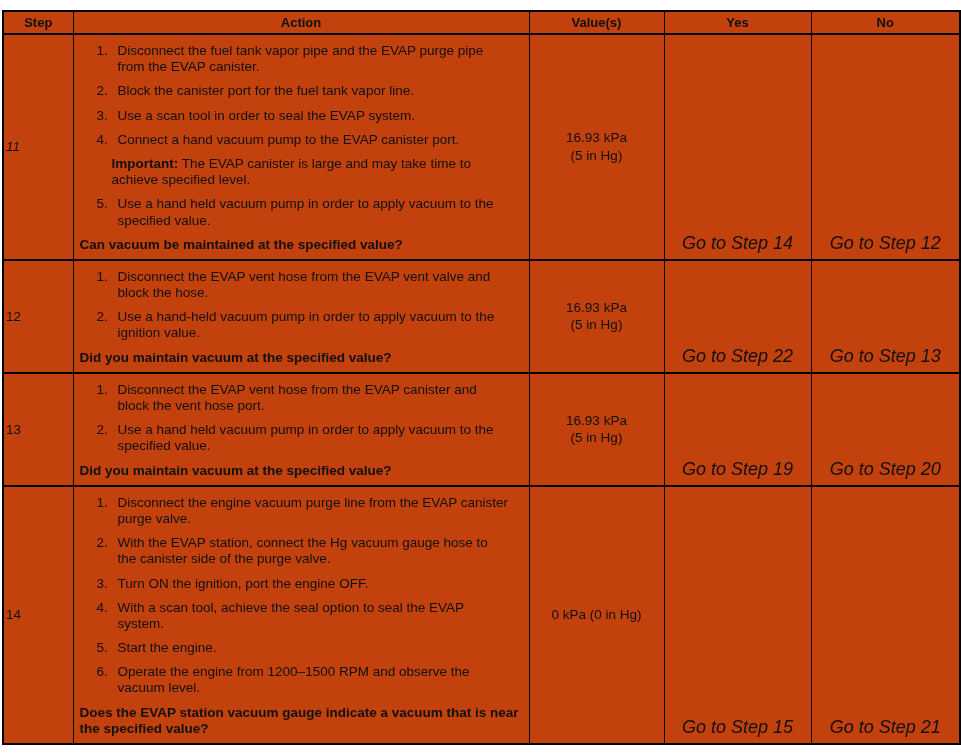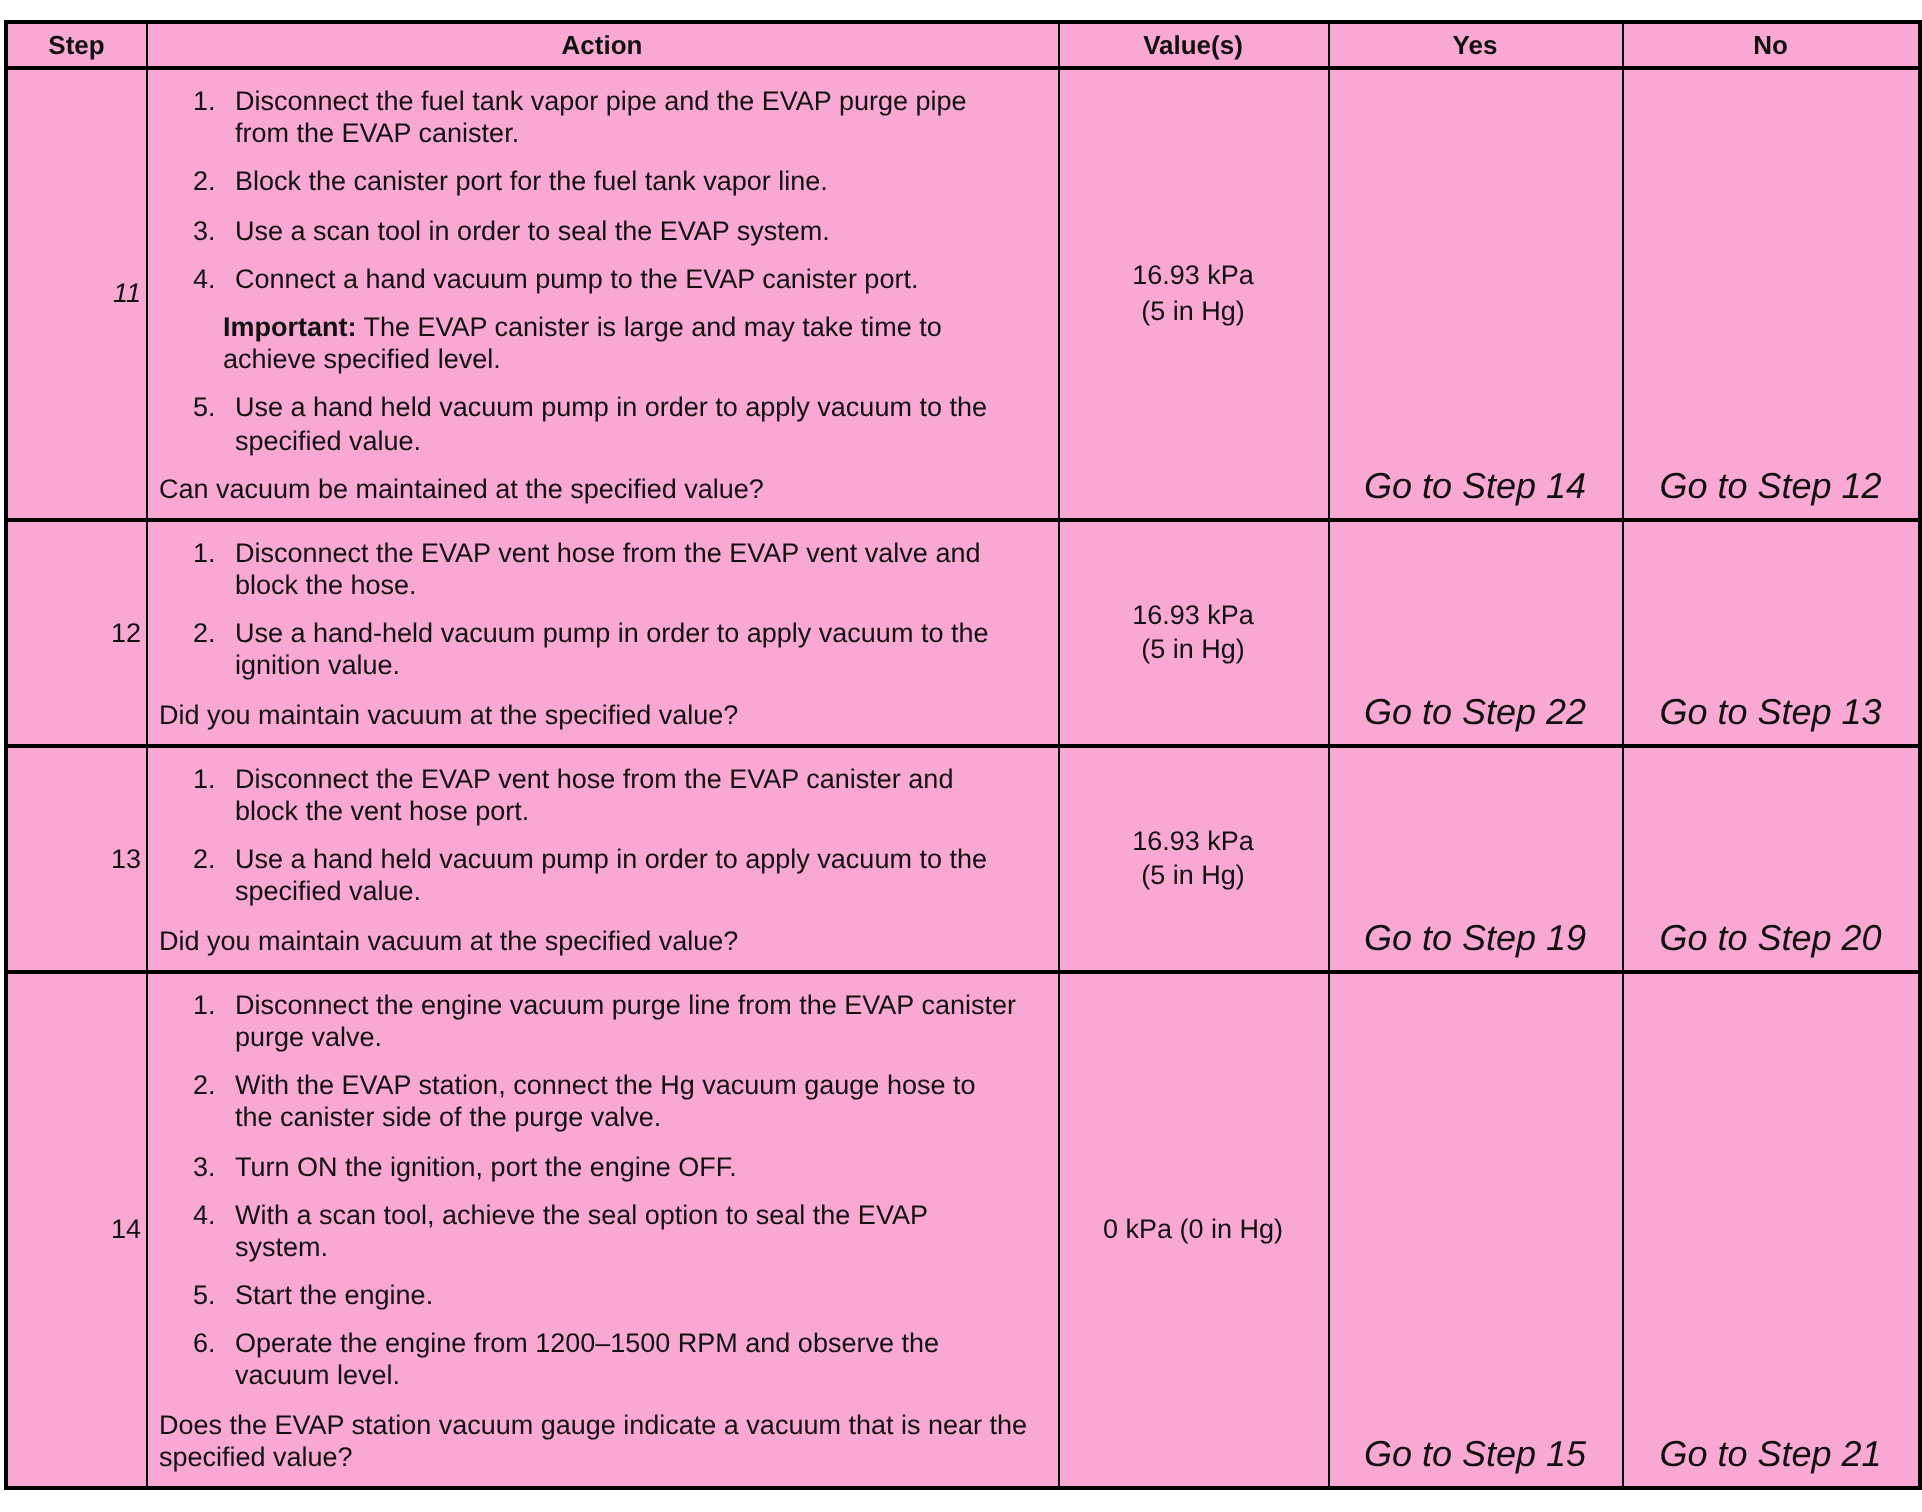--- a/index.html
+++ b/index.html
@@ -12,60 +12,60 @@
     font-family: "Liberation Sans", sans-serif;
     color: var(--text, #111111);
     overflow: hidden;
   }
   table {
     border-collapse: collapse;
     table-layout: fixed;
     width: 957px;
     margin: 10px 2px 0 2px;
     border: 2px solid var(--border, #000);
-    background: #f9a8d4;
+    background: #c2410c;
   }
   .col-step   { width: 70px; }
   .col-action { width: 456px; }
   .col-value  { width: 135px; }
   .col-yes    { width: 147px; }
   .col-no     { width: 149px; }
   th, td {
     border: 1px solid var(--border, #000);
     border-top-width: 2px;
     border-bottom-width: 2px;
   }
   th {
     font-size: 13px;
     font-weight: bold;
     text-align: center;
     padding: 3px 2px;
     height: 22px;
   }
   .step-cell {
-    text-align: right;
+    text-align: left;
     vertical-align: middle;
     font-size: 13.5px;
     padding: 2px;
   }
   .italic { font-style: italic; }
   .action-cell {
     vertical-align: top;
     padding: 8px 6px 6px 6px;
     font-size: 13.5px;
     line-height: 1.2;
   }
   .seg { margin-top: 8px; }
   .seg:first-child { margin-top: 0; }
   .seg-item { display: flex; padding-left: 17px; }
   .item-num { width: 21px; flex: none; }
   .item-text { flex: 1; padding-right: 14px; }
   .seg-note { padding-right: 6px; margin-left: 32px; }
   .bold { font-weight: bold; }
-  .question { margin-top: 8px; }
+  .question { margin-top: 8px; font-weight: bold; }
   .value-cell {
     text-align: center;
     vertical-align: middle;
     font-size: 13.5px;
     line-height: 1.3;
     padding: 2px;
     margin-top: 28px;
   }
   .goto-cell {
     text-align: center;

